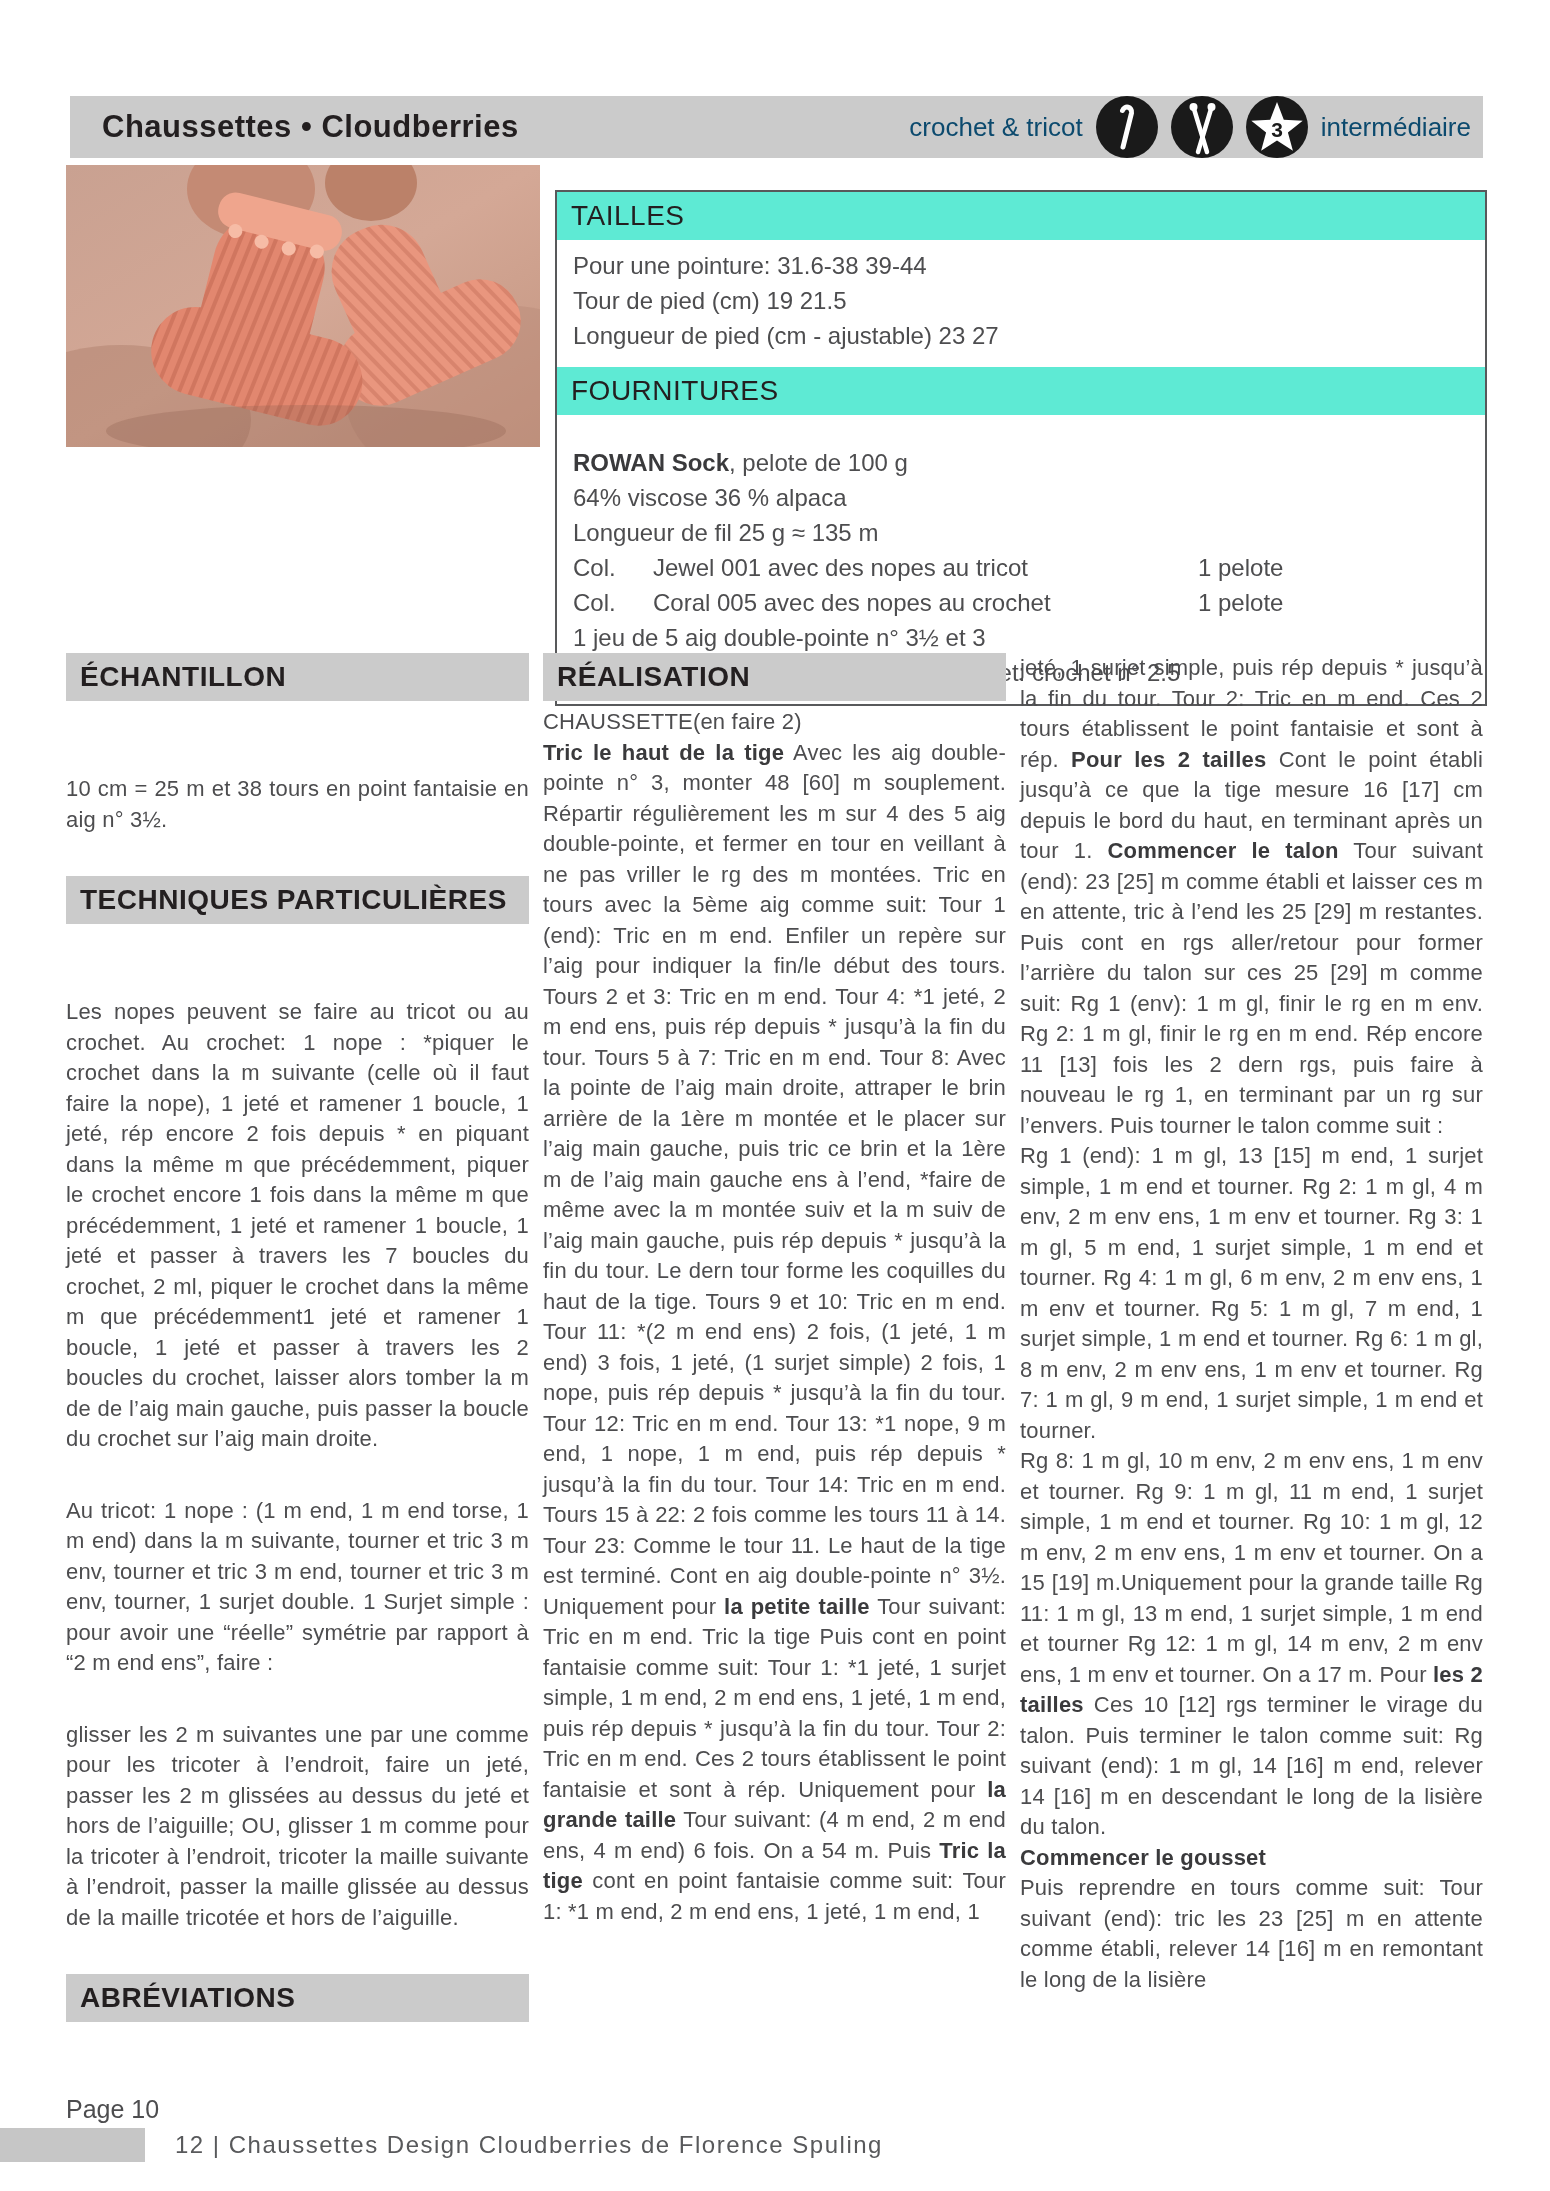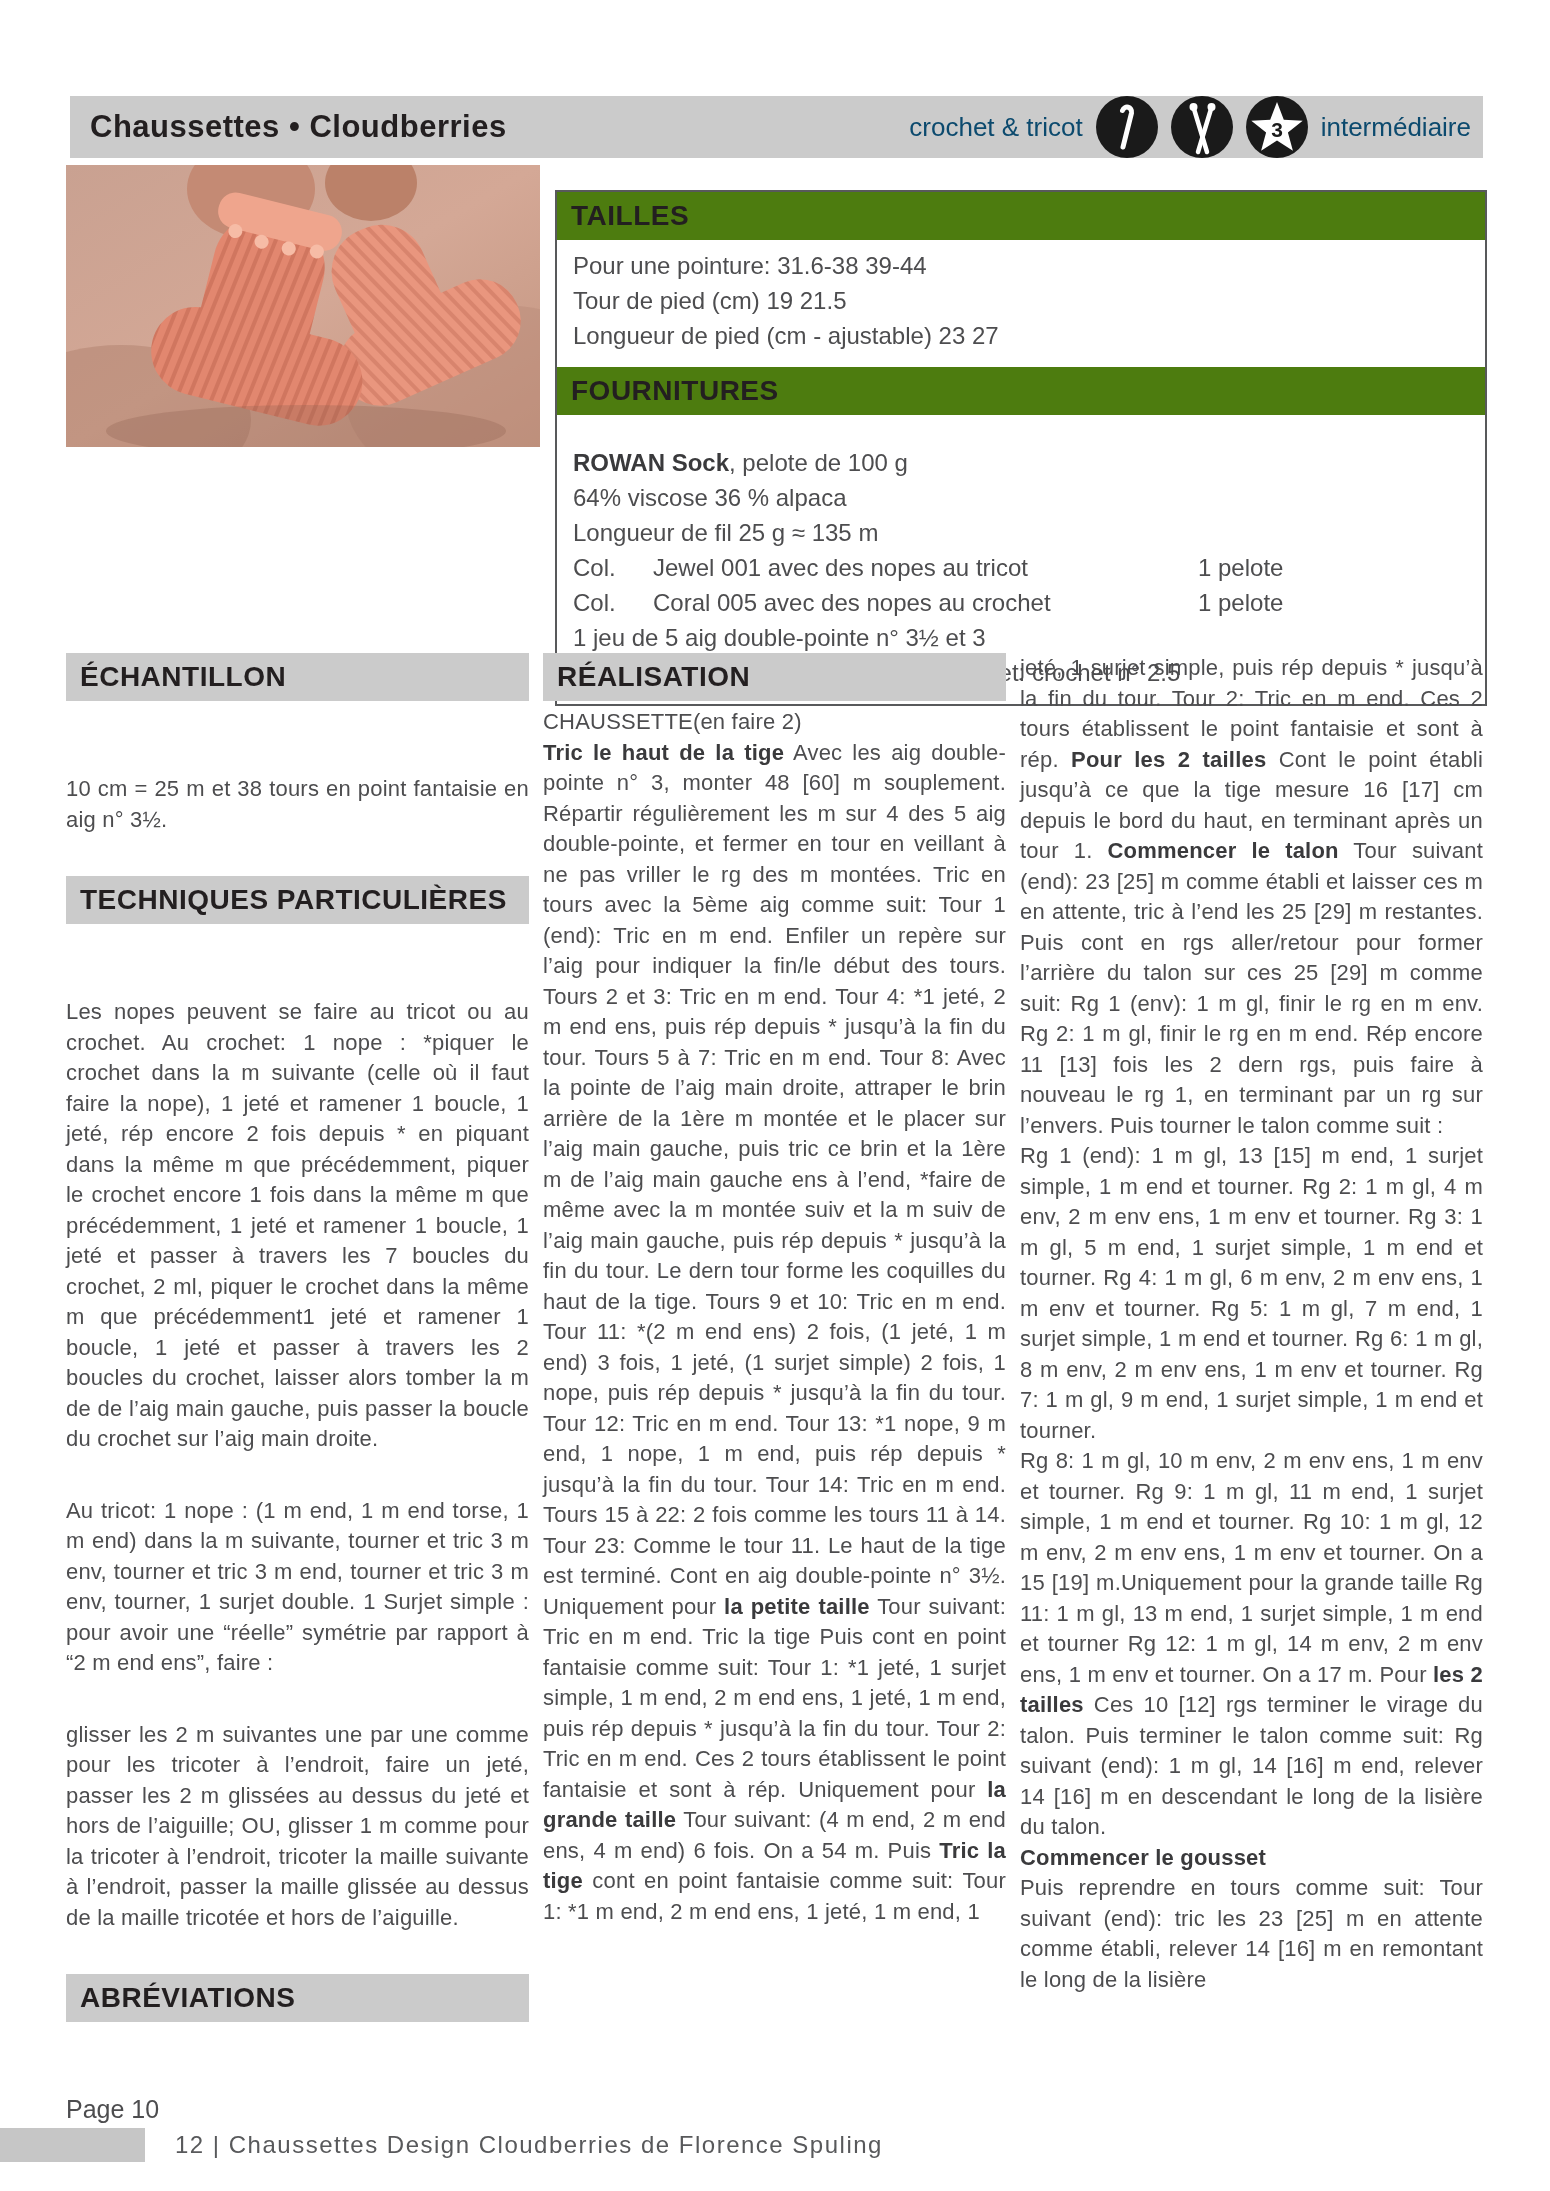--- a/index.html
+++ b/index.html
@@ -6,31 +6,31 @@
   .page {
     position:relative; width:1550px; height:2191px; background:#ffffff;
     font-family:"Liberation Sans", sans-serif; color:#4d4d4f; overflow:hidden;
   }
   
   .header-bar {
     position:absolute; left:70px; top:96px; width:1413px; height:62px;
     background:#cbcbcb; display:flex; align-items:center;
   }
   .header-title {
-    font-size:31px; font-weight:bold; color:#231f20; padding-left:20px; letter-spacing:0.5px;
+    font-size:31px; font-weight:bold; color:#231f20; padding-left:32px; letter-spacing:0.5px;
   }
   .header-right { margin-left:auto; display:flex; align-items:center; gap:13px; padding-right:12px; }
   .header-cat, .header-level { font-size:26px; color:#0c4a6e; }
   .badge { width:62px; height:62px; display:block; }
   
   .photo { position:absolute; left:66px; top:165px; width:474px; height:282px; overflow:hidden; }
   
   .infobox { position:absolute; left:555px; top:190px; width:928px; border:2px solid #58595b; background:#fff; }
   .info-title {
-    background:#4d7c0f; font-weight:bold; font-size:28px; color:#231f20;
+    background:#5eead4; font-weight:normal; font-size:28px; color:#231f20;
     padding:8px 14px; letter-spacing:0.5px;
   }
   .info-body { padding:8px 16px 14px; font-size:24px; line-height:35px; color:#4d4d4f; }
   .info-body.fournitures { padding-top:30px; }
   .f-row { display:flex; }
   .f-row.spread { justify-content:space-between;flex-direction:column; }
   .f-row .c1 { flex:0 0 80px; }
   .f-row .c2 { flex:0 0 545px; }
   .f-row .c3 { flex:1; }
   .f-row b { color:#3a3a3c; }

